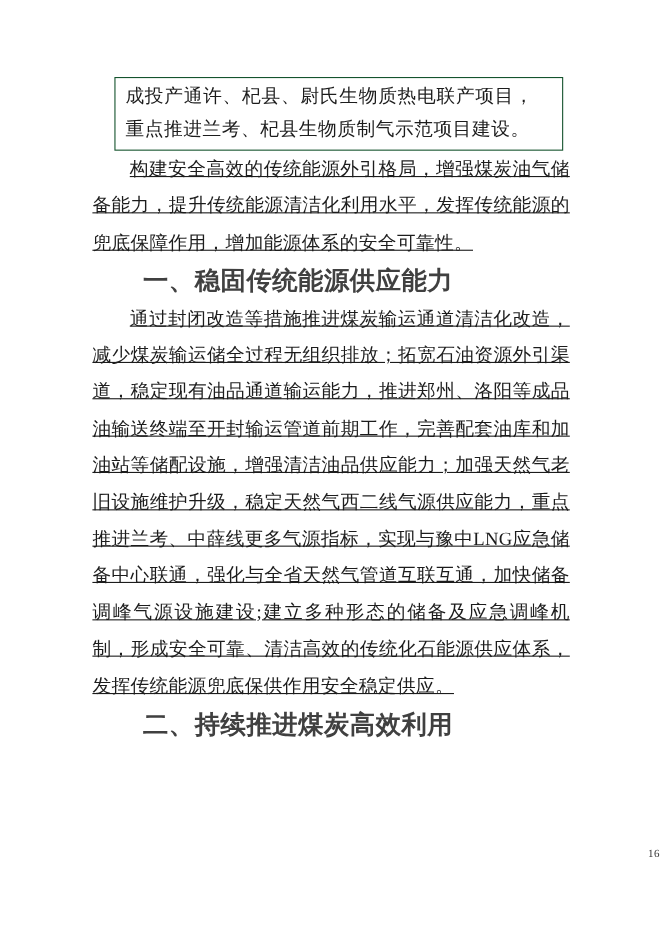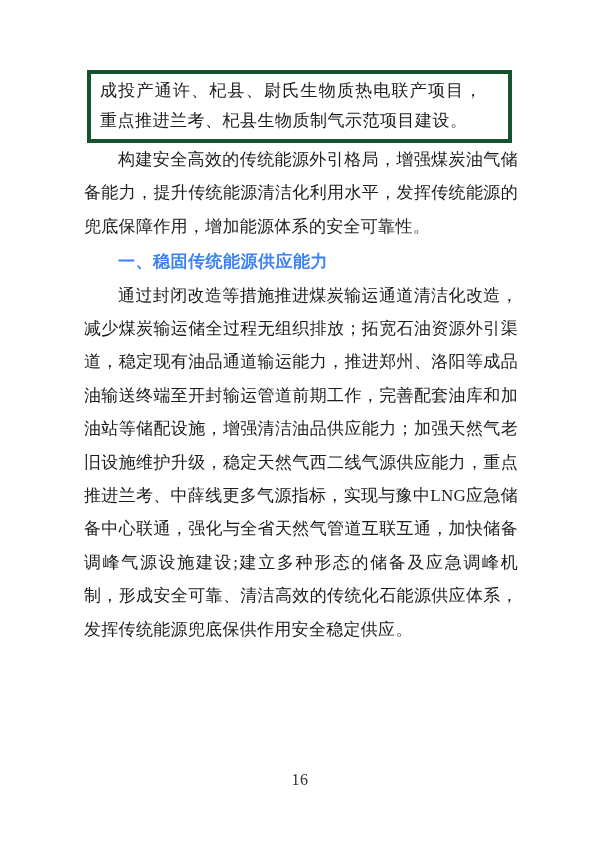--- a/index.html
+++ b/index.html
@@ -17,23 +17,23 @@
     color: #1c1c1c;
   }
   .content {
     position: absolute;
     left: 84px;
     top: 70px;
     width: 434px;
   }
   .boxed {
     box-sizing: border-box;
-    border: 4px solid #14532d;
+    border: 1px solid #14532d;
     padding: 2px 26px 3px 9px;
-    margin: 0 6px 0 3px;
+    margin: 0 6px 0 20px;
   }
   .boxed p {
     margin: 0;
     font-size: 17px;
     line-height: 30px;
     letter-spacing: 0.5px;
     text-align: justify;
     text-justify: inter-ideograph;
   }
   .chapter-title {
@@ -46,37 +46,38 @@
     color: #141414;
   }
   .body-para {
     margin: 0;
     font-size: 17px;
     line-height: 33.4px;
     letter-spacing: 0.3px;
     text-align: justify;
     text-justify: inter-ideograph;
     text-indent: 2em;
+    text-decoration: underline;
   }
   .section-heading {
     margin: 2px 0 0 0;
-    font-size: 17px;
+    font-size: 23px;
     line-height: 33.4px;
     font-weight: 700;
     text-indent: 2em;
     letter-spacing: 0.5px;
-    color: #3b82f6;
+    color: #404040;
   }
   .page-number {
     position: absolute;
     left: 0;
     top: 771px;
     width: 600px;
-    text-align: center;
-    font-size: 16px;
+    text-align: right;
+    font-size: 10px;
     color: #333333;
     letter-spacing: 0.5px;
   }
 </style>
 </head>
 <body>
 
 <div class="page">
   <div class="content">
 
@@ -84,18 +85,19 @@
       <p>成投产通许、杞县、尉氏生物质热电联产项目，重点推进兰考、杞县生物质制气示范项目建设。</p>
     </div>
 
 
     <p class="body-para">构建安全高效的传统能源外引格局，增强煤炭油气储备能力，提升传统能源清洁化利用水平，发挥传统能源的兜底保障作用，增加能源体系的安全可靠性。</p>
 
     <h2 class="section-heading">一、稳固传统能源供应能力</h2>
 
     <p class="body-para">通过封闭改造等措施推进煤炭输运通道清洁化改造，减少煤炭输运储全过程无组织排放；拓宽石油资源外引渠道，稳定现有油品通道输运能力，推进郑州、洛阳等成品油输送终端至开封输运管道前期工作，完善配套油库和加油站等储配设施，增强清洁油品供应能力；加强天然气老旧设施维护升级，稳定天然气西二线气源供应能力，重点推进兰考、中薛线更多气源指标，实现与豫中LNG应急储备中心联通，强化与全省天然气管道互联互通，加快储备调峰气源设施建设;建立多种形态的储备及应急调峰机制，形成安全可靠、清洁高效的传统化石能源供应体系，发挥传统能源兜底保供作用安全稳定供应。</p>
 
+    <h2 class="section-heading">二、持续推进煤炭高效利用</h2>
 
 
   </div>
 
   <div class="page-number">16</div>
 </div>
 
 </body></html>

